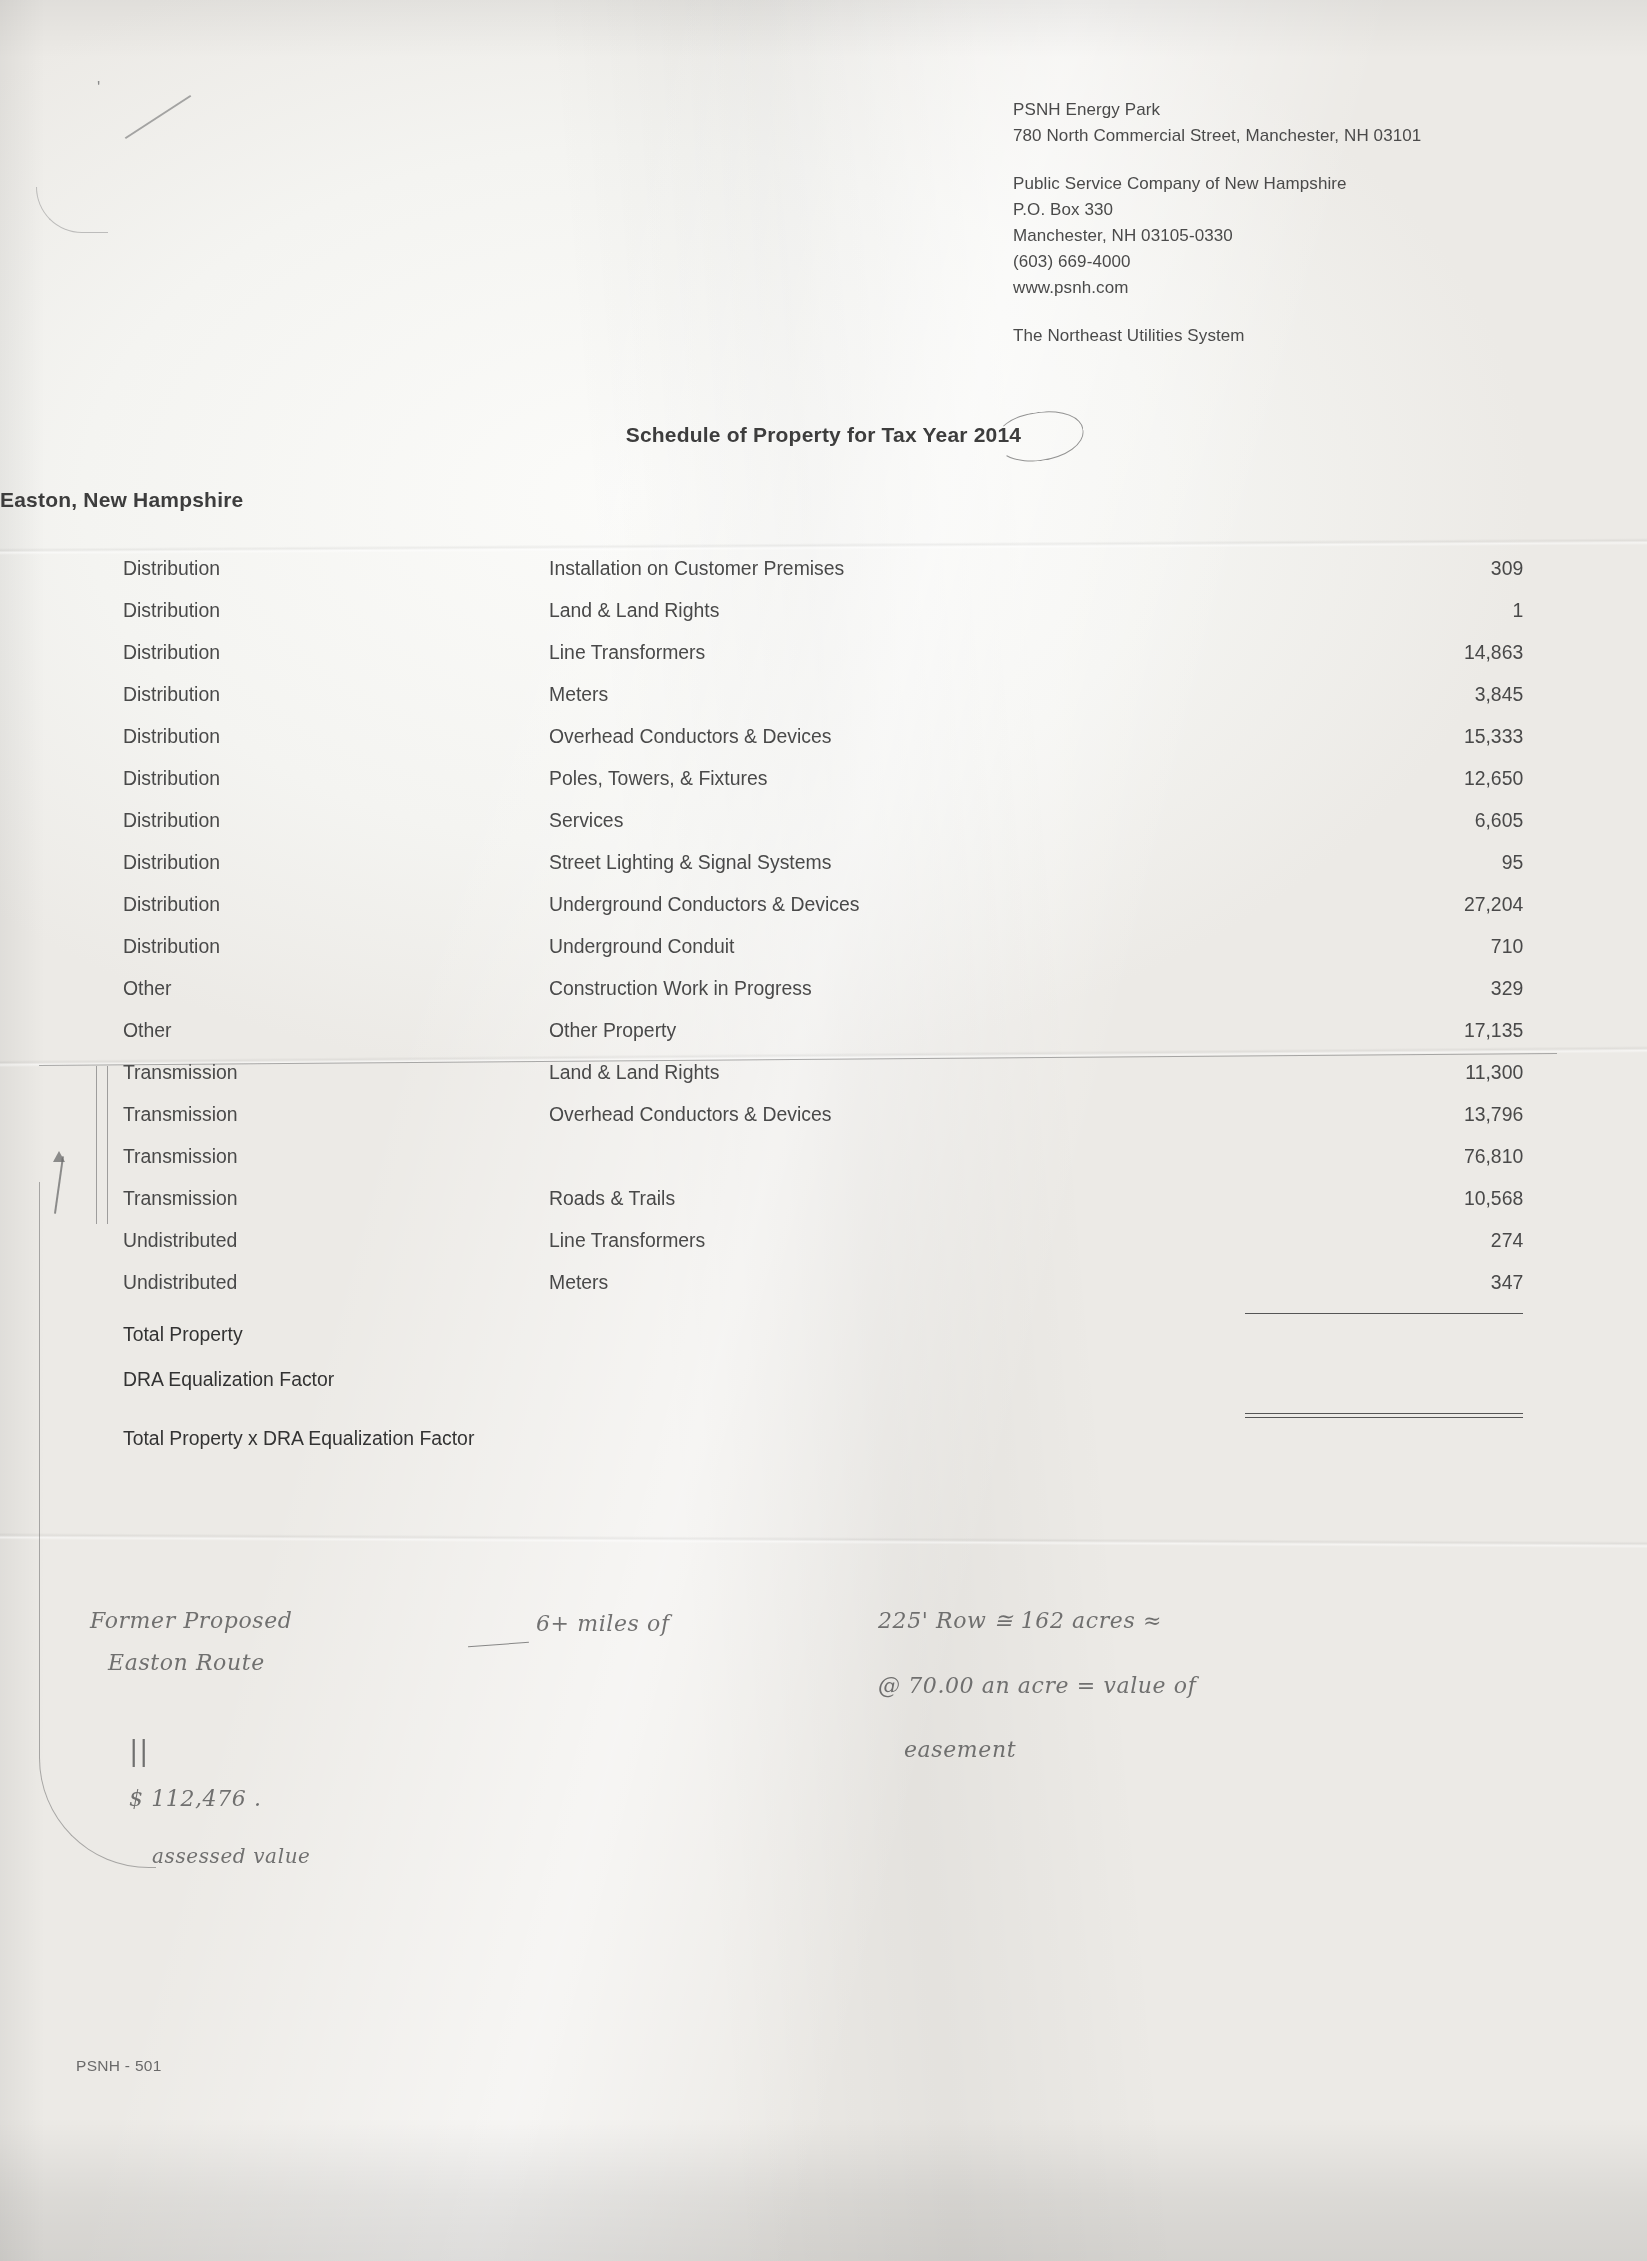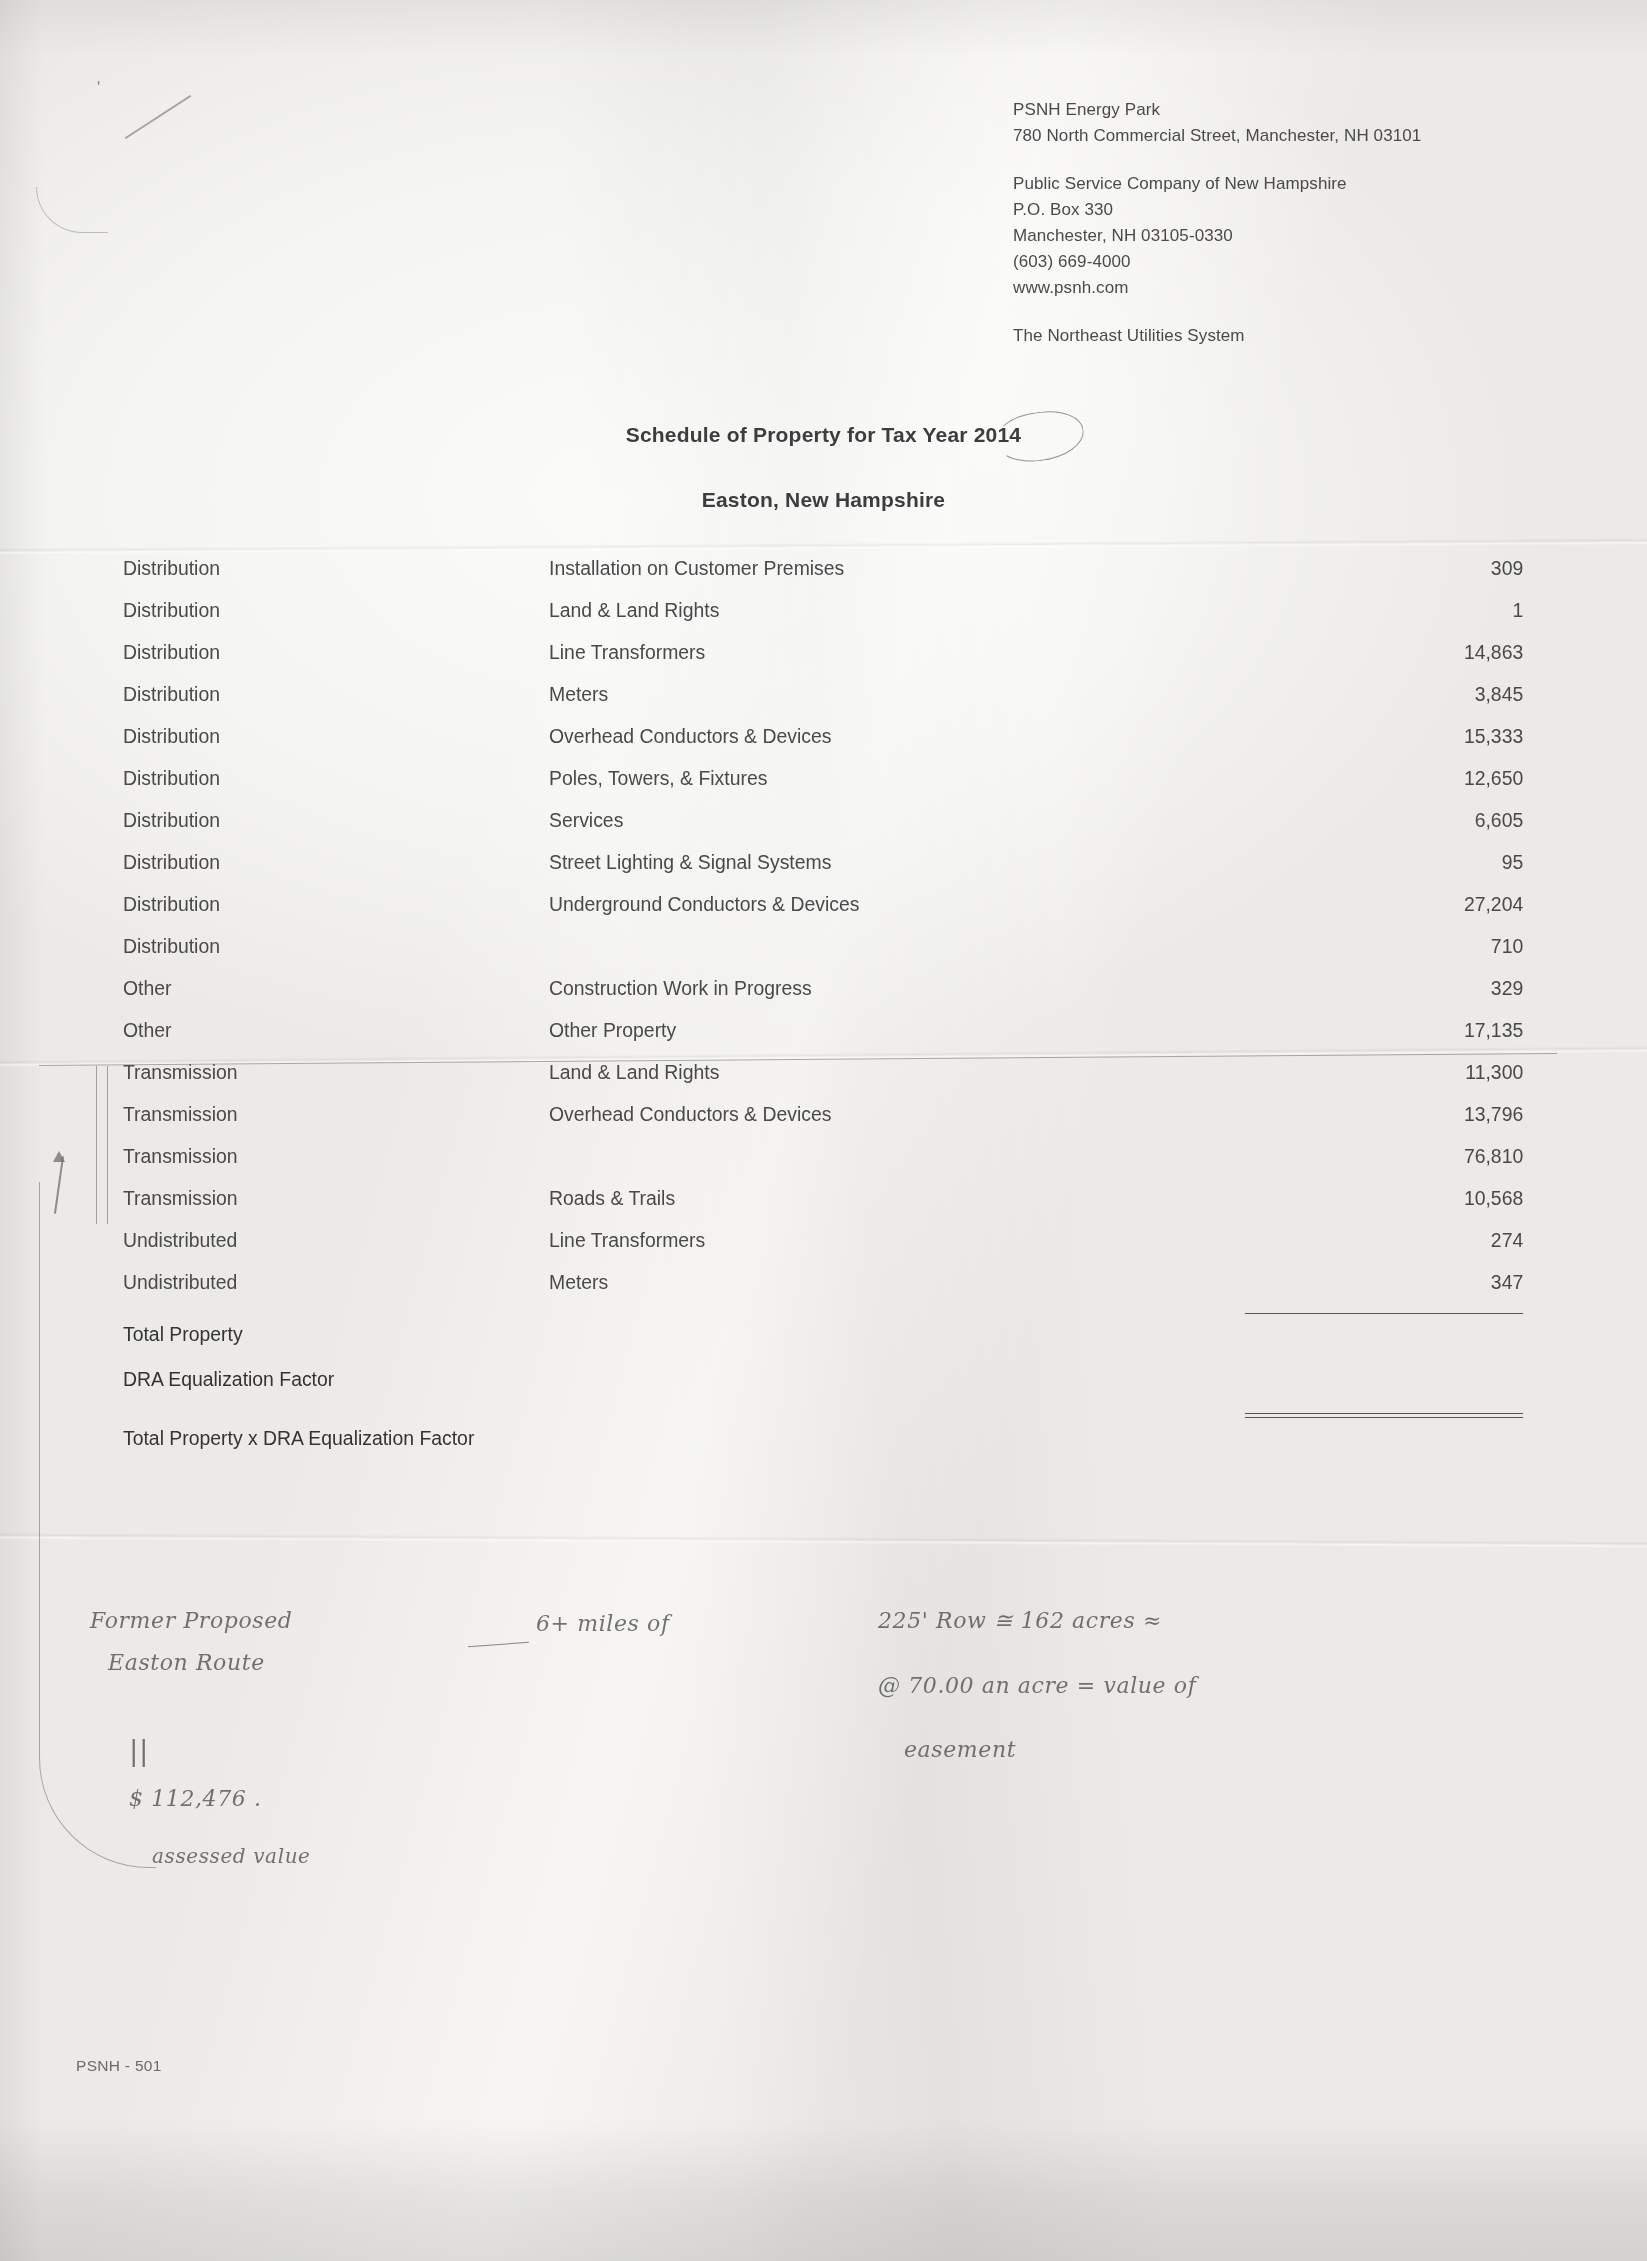--- a/index.html
+++ b/index.html
@@ -66,21 +66,21 @@
     font-size: 21px;
     font-weight: bold;
     color: #3d3d3d;
     letter-spacing: 0.2px;
   }
   .doc-subtitle {
     position: absolute;
     left: 0;
     right: 0;
     top: 488px;
-    text-align: center;
+    text-align: left;
     font-size: 21px;
     font-weight: bold;
     color: #3d3d3d;
     letter-spacing: 0.2px;
   }
   
   .year-circle {
     position: absolute;
     left: 995px;
     top: 412px;
@@ -308,20 +308,21 @@
           <div class="c-desc">Street Lighting &amp; Signal Systems</div>
           <div class="c-val">95</div>
         </div>
         <div class="row">
           <div class="c-cat">Distribution</div>
           <div class="c-desc">Underground Conductors &amp; Devices</div>
           <div class="c-val">27,204</div>
         </div>
         <div class="row">
           <div class="c-cat">Distribution</div>
+          <div class="c-desc">Underground Conduit</div>
           <div class="c-val">710</div>
         </div>
         <div class="row">
           <div class="c-cat">Other</div>
           <div class="c-desc">Construction Work in Progress</div>
           <div class="c-val">329</div>
         </div>
         <div class="row">
           <div class="c-cat">Other</div>
           <div class="c-desc">Other Property</div>

